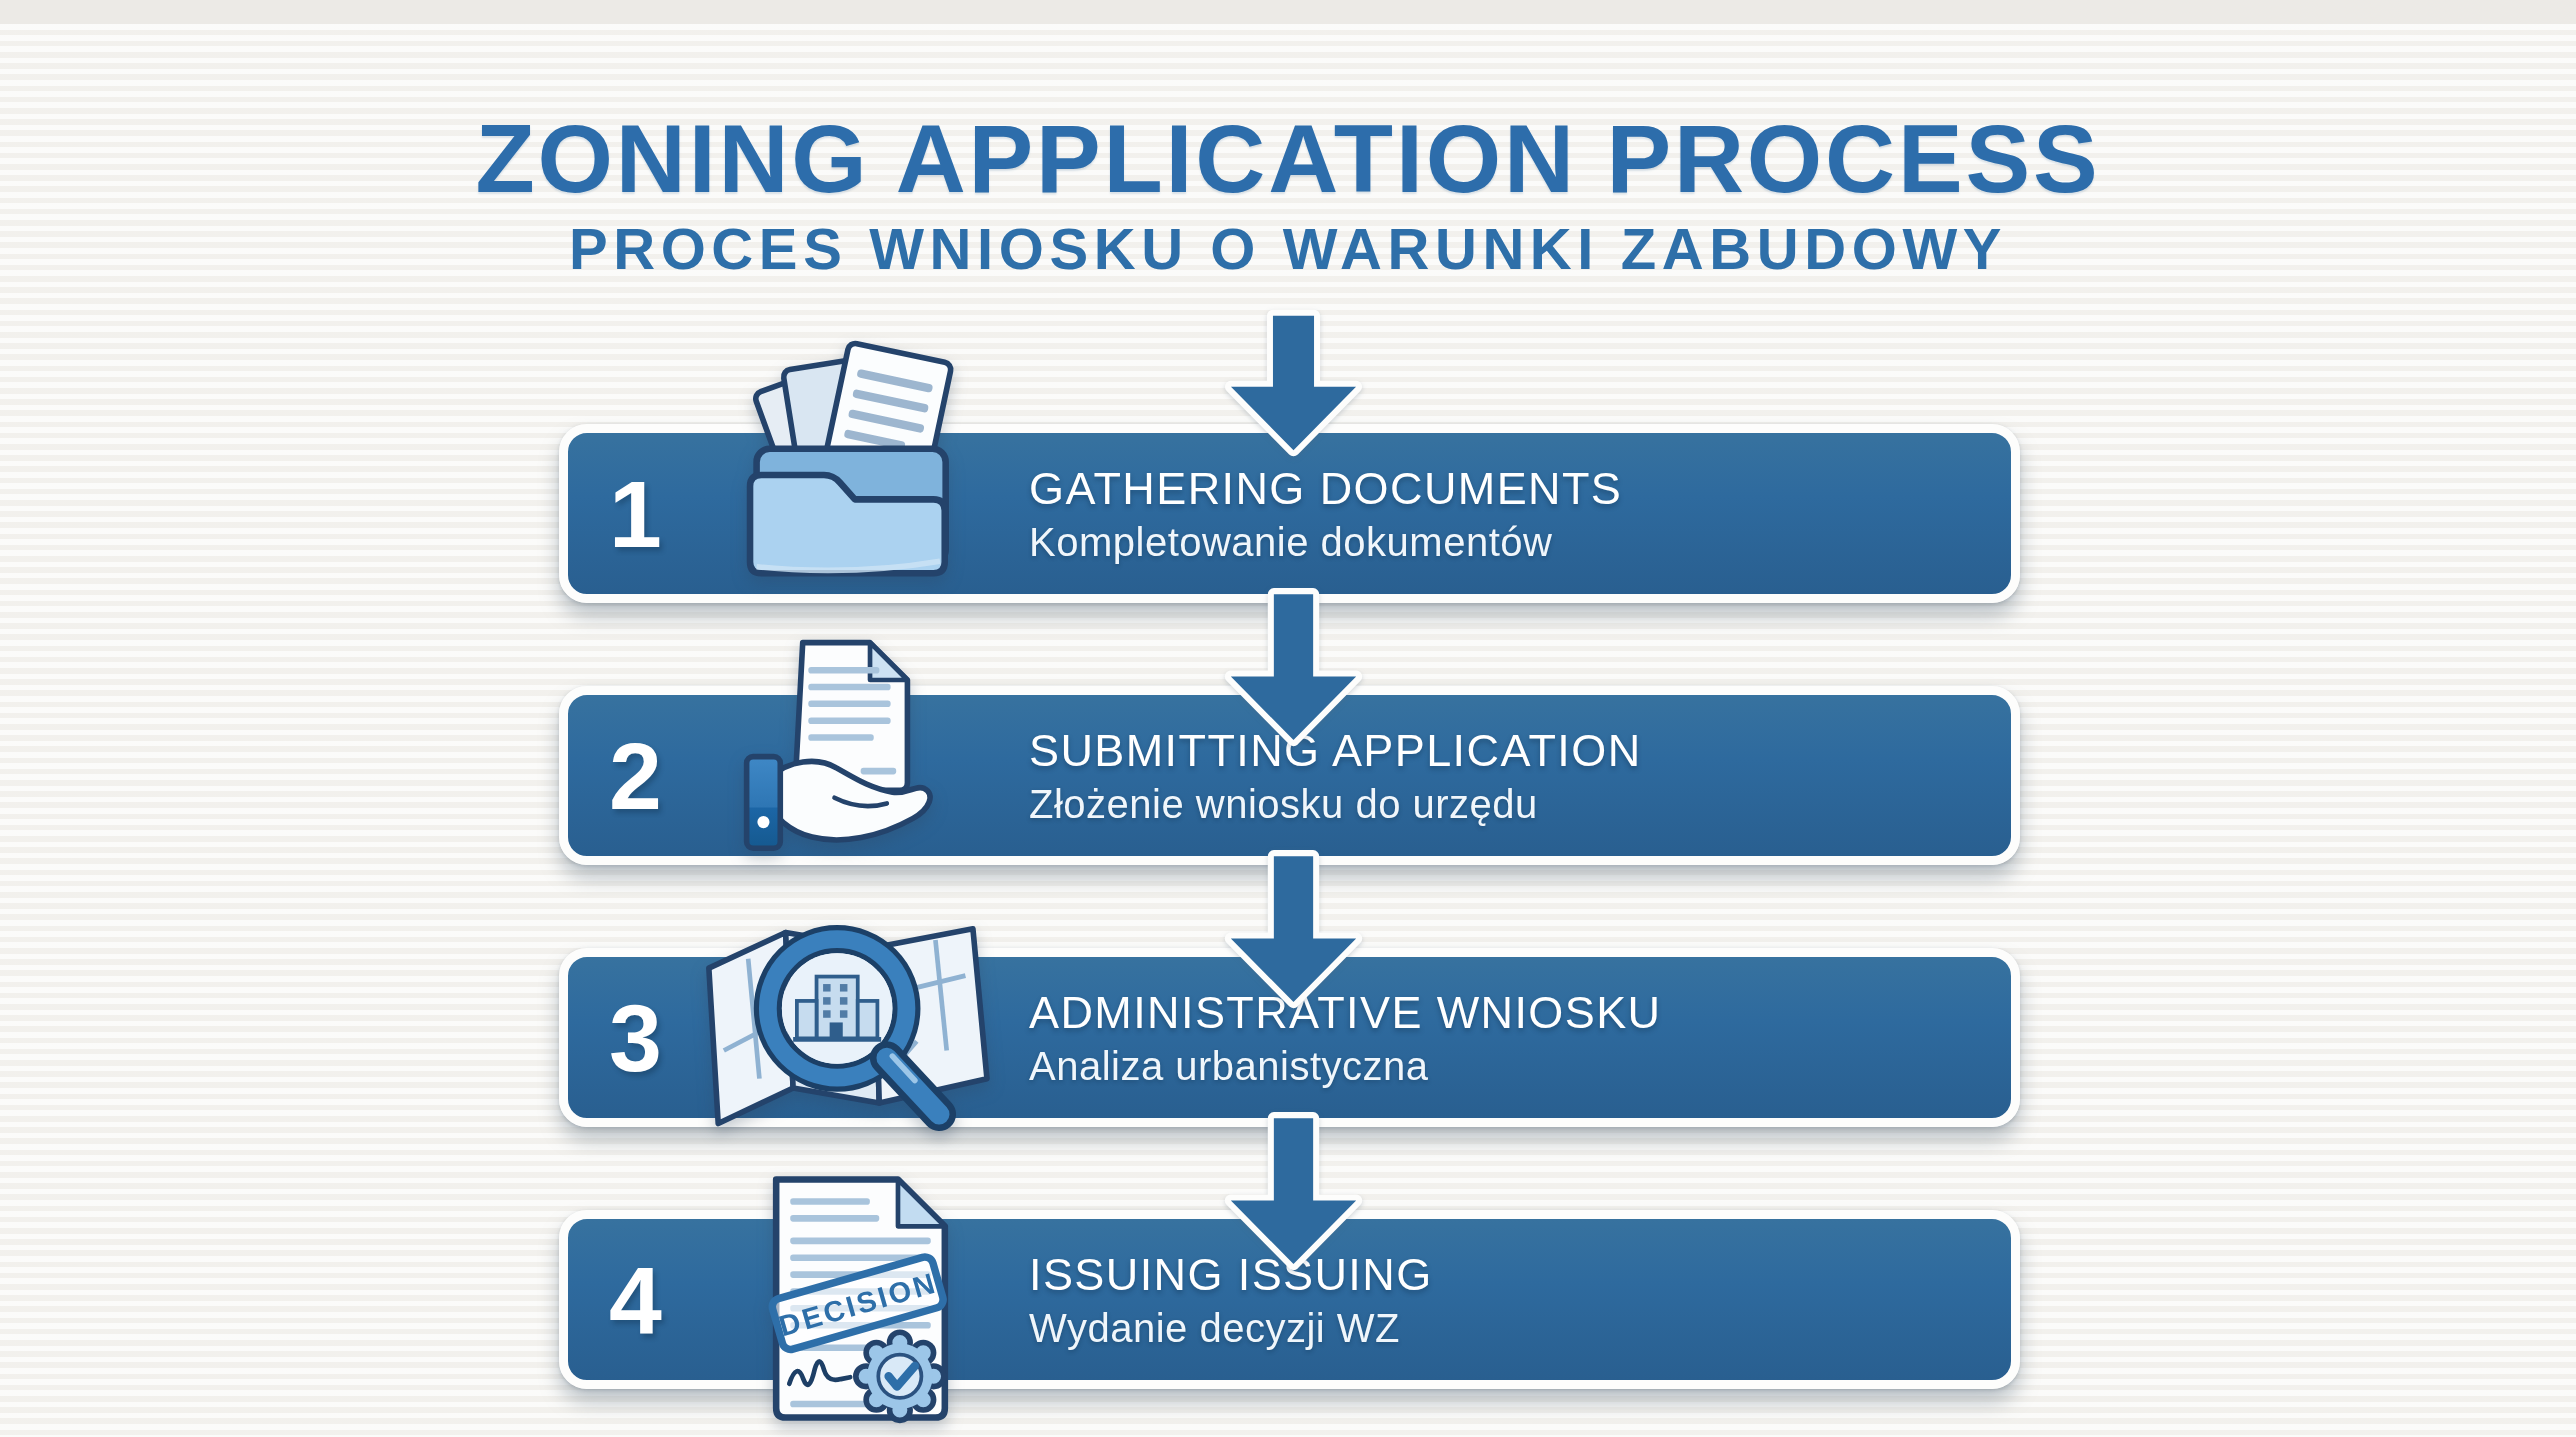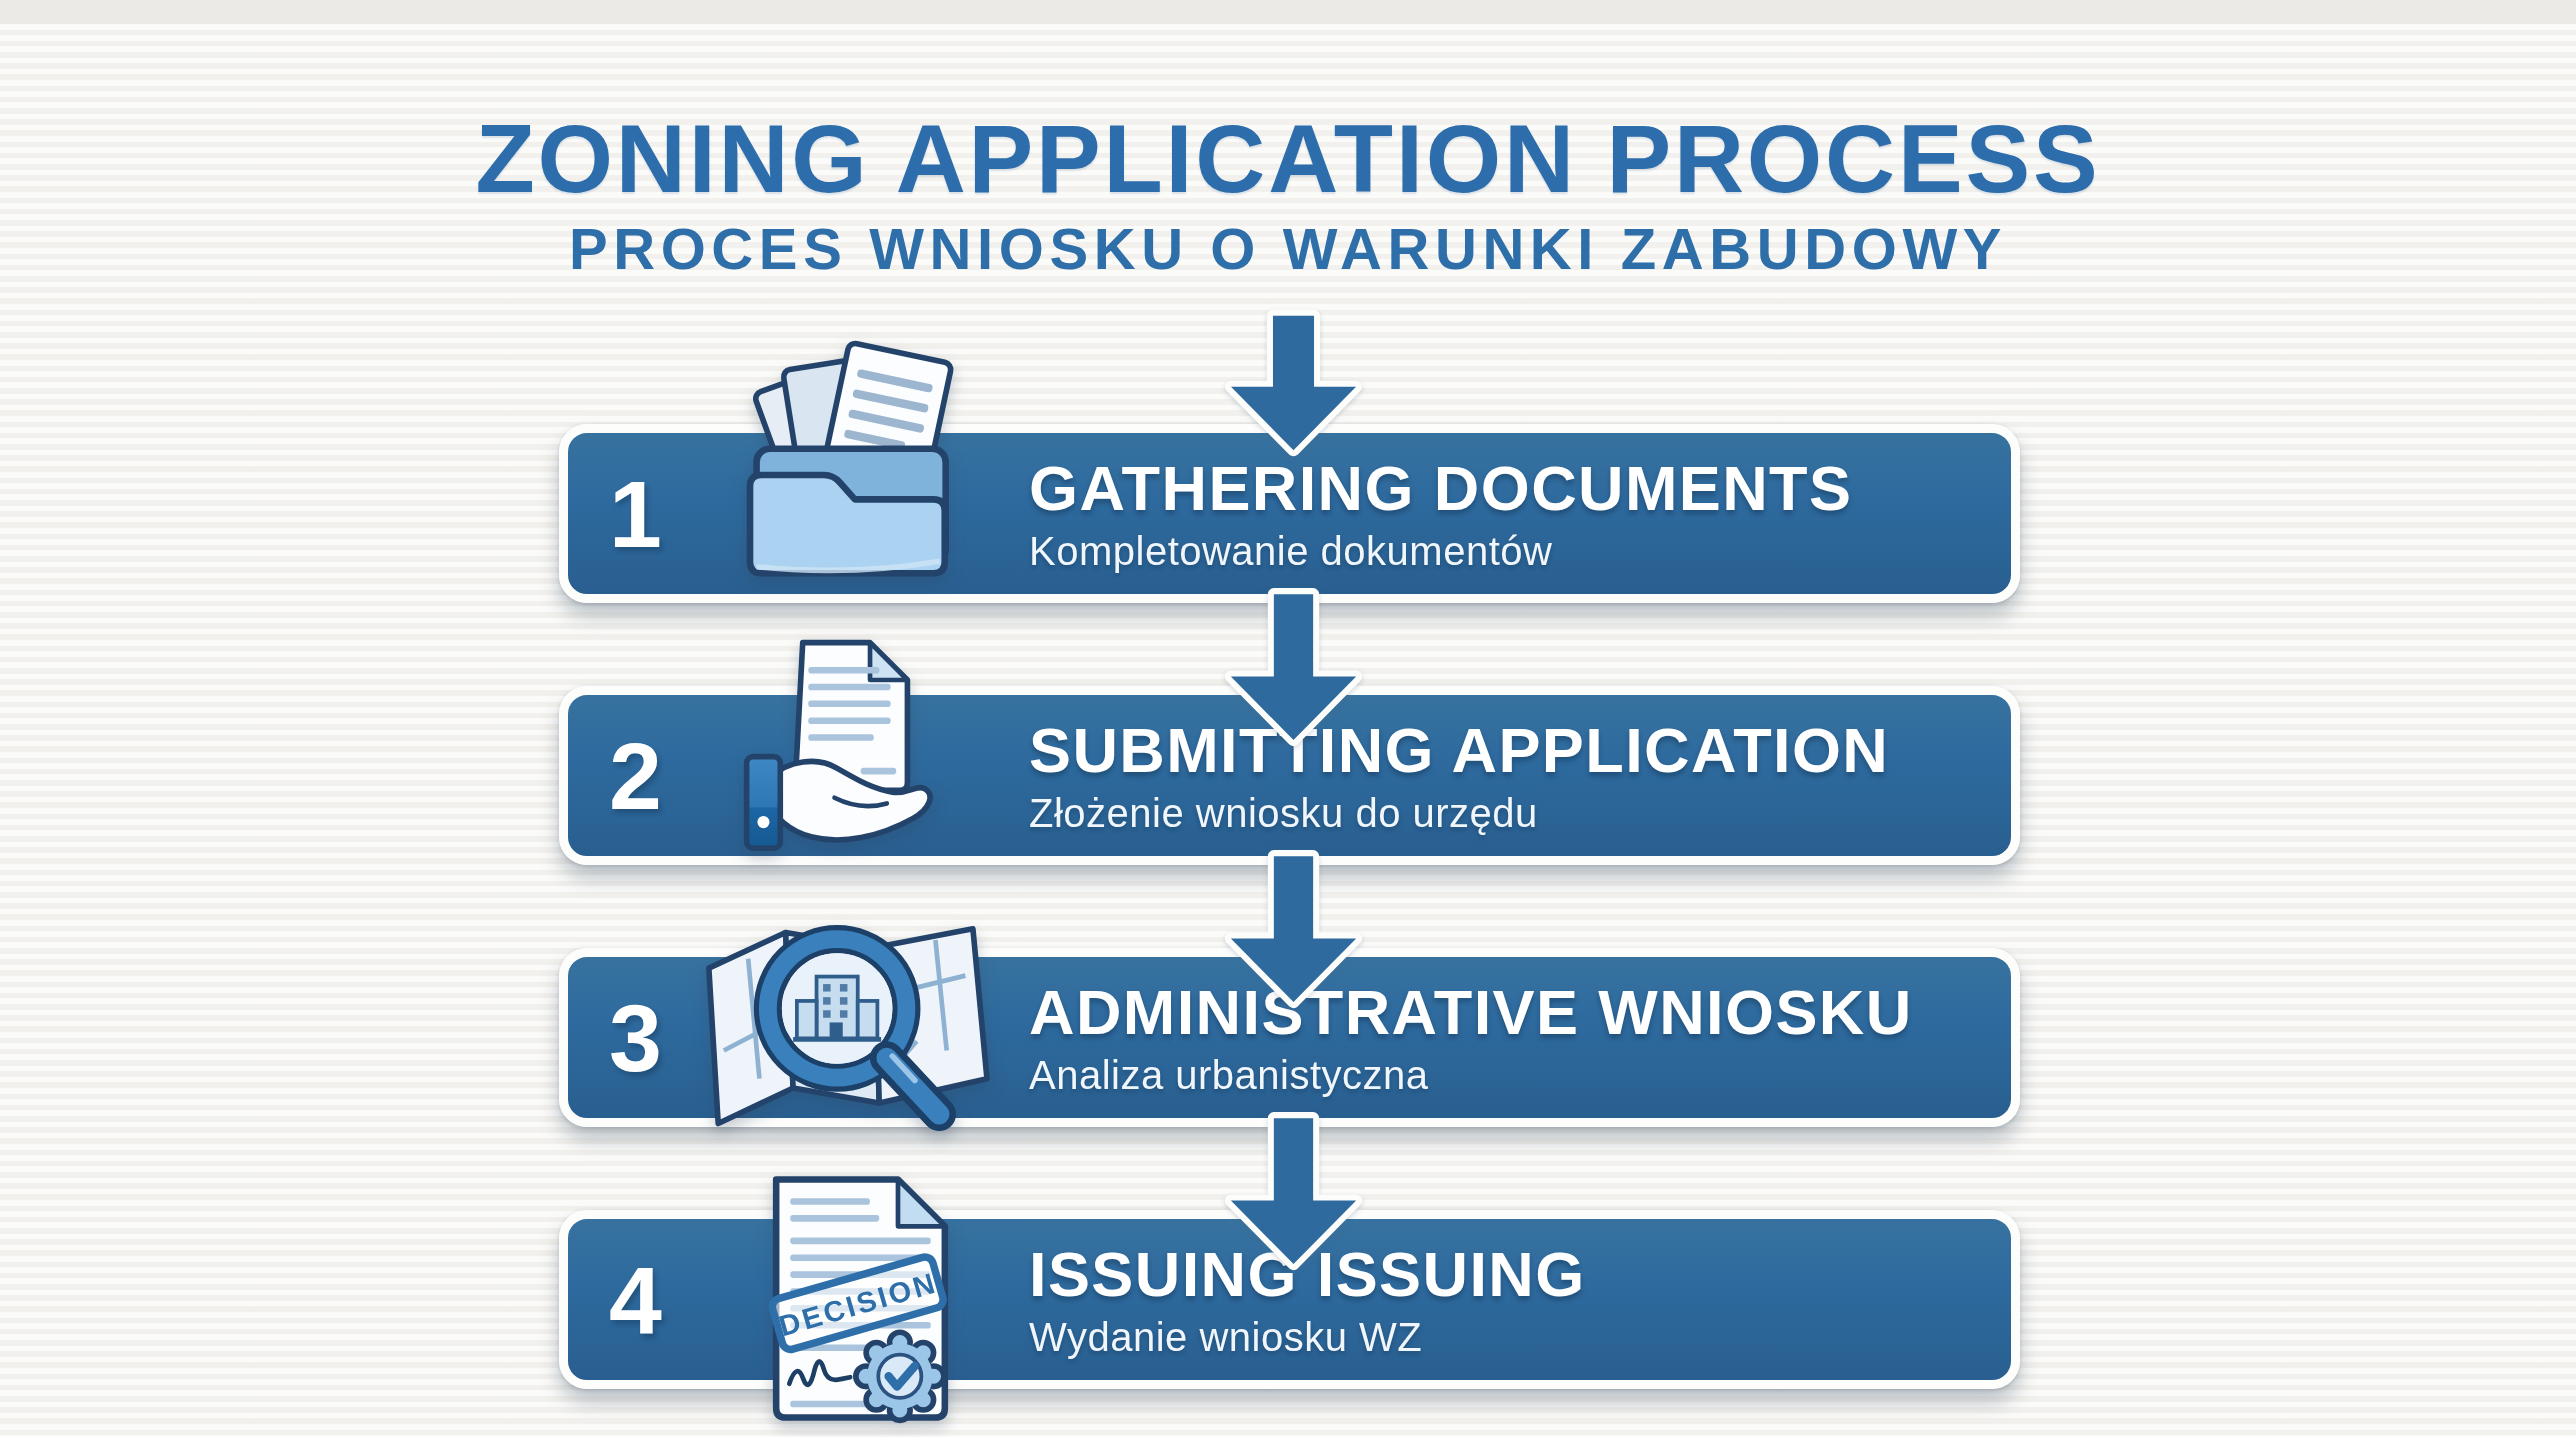--- a/index.html
+++ b/index.html
@@ -43,21 +43,21 @@
     position:absolute;left:41px;top:50%;transform:translateY(-50%);
     font-size:95px;font-weight:700;color:#ffffff;
     text-shadow:2.8px 4.7px 5.6px rgba(10,35,60,0.30);
     line-height:1;
   }
   .step-text{
     position:absolute;left:461px;top:50%;transform:translateY(-50%);
     display:flex;flex-direction:column;gap:9.4px;white-space:nowrap;
   }
   .step-title{
-    font-size:63px;font-weight:700;letter-spacing:1.4px;color:#ffffff;
+    font-size:45px;font-weight:400;letter-spacing:1.4px;color:#ffffff;
     text-shadow:0 3.7px 5.6px rgba(10,35,60,0.35);
     line-height:1.05;
   }
   .step-sub{
     font-size:40px;font-weight:400;letter-spacing:0.5px;color:#f0f6fb;
     text-shadow:0 2.8px 4.7px rgba(10,35,60,0.30);
     line-height:1.05;
   }
   .icon-box{
     position:absolute;
@@ -245,18 +245,18 @@
               <circle cx="187" cy="193" r="11"></circle>
           </g>
           <circle cx="162" cy="218" r="35" fill="#9cc6e8"></circle>
           <circle cx="162" cy="218" r="23" fill="#d9e9f7" stroke="#2b5280" stroke-width="4"></circle>
           <path d="M150 218 l9 11 l19 -22" stroke="#2e6fa9" stroke-width="9" fill="none" stroke-linecap="round" stroke-linejoin="round"></path>
         </g>
       </svg>
     </div>
     <div class="step-text">
       <div class="step-title">ISSUING ISSUING</div>
-      <div class="step-sub">Wydanie wniosku WZ</div>
+      <div class="step-sub">Wydanie decyzji WZ</div>
     </div>
   </div>
 
 </div>
 
 
 </body></html>

